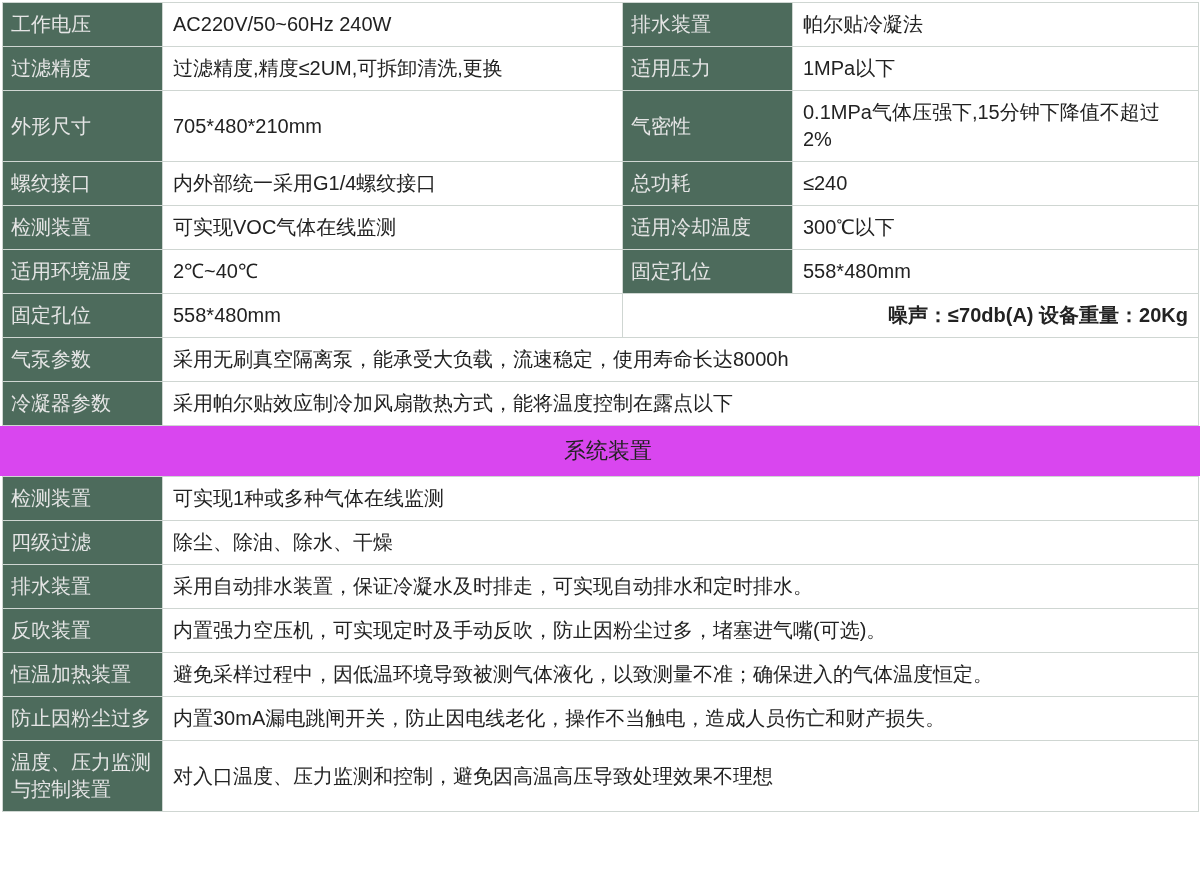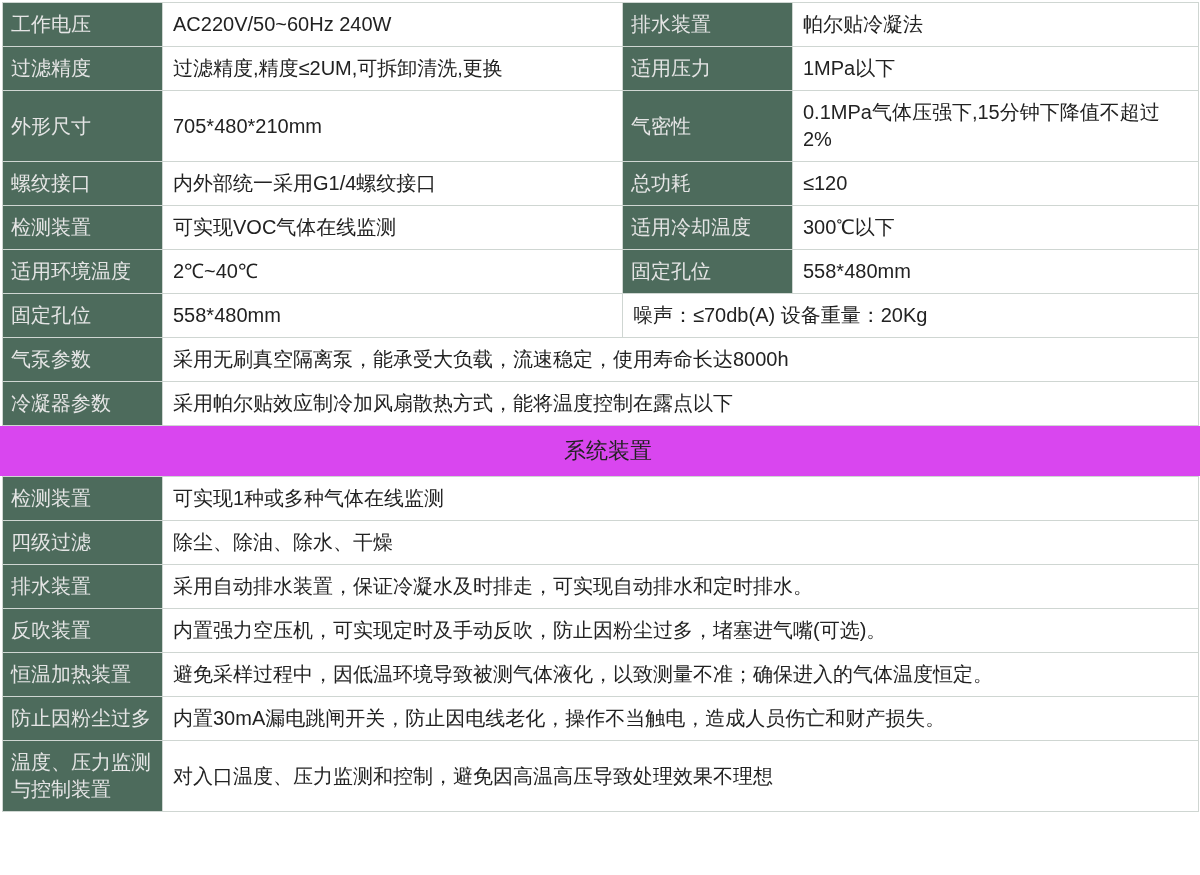--- a/index.html
+++ b/index.html
@@ -36,21 +36,22 @@
     background: #4d6b5c;
     color: #e5e5e5;
     font-size: 20px;
     padding: 8px 8px 8px 8px;
   }
   td.value {
     background: #ffffff;
     color: #222222;
   }
   td.center {
-    text-align: left;
+    text-align: right;
+    font-weight: bold;
   }
   .section-title {
     text-align: center;
     font-size: 22px;
     font-weight: normal;
     color: #222222;
     padding: 10px 0 10px 16px;
     background: #d946ef;
     border: none;
   }
@@ -90,21 +91,21 @@
       <tr class="tall">
         <td class="label">外形尺寸</td>
         <td class="value">705*480*210mm</td>
         <td class="label">气密性</td>
         <td class="value">0.1MPa气体压强下,15分钟下降值不超过2%</td>
       </tr>
       <tr>
         <td class="label">螺纹接口</td>
         <td class="value">内外部统一采用G1/4螺纹接口</td>
         <td class="label">总功耗</td>
-        <td class="value">≤120</td>
+        <td class="value">≤240</td>
       </tr>
       <tr>
         <td class="label">检测装置</td>
         <td class="value">可实现VOC气体在线监测</td>
         <td class="label">适用冷却温度</td>
         <td class="value">300℃以下</td>
       </tr>
       <tr>
         <td class="label">适用环境温度</td>
         <td class="value">2℃~40℃</td>

